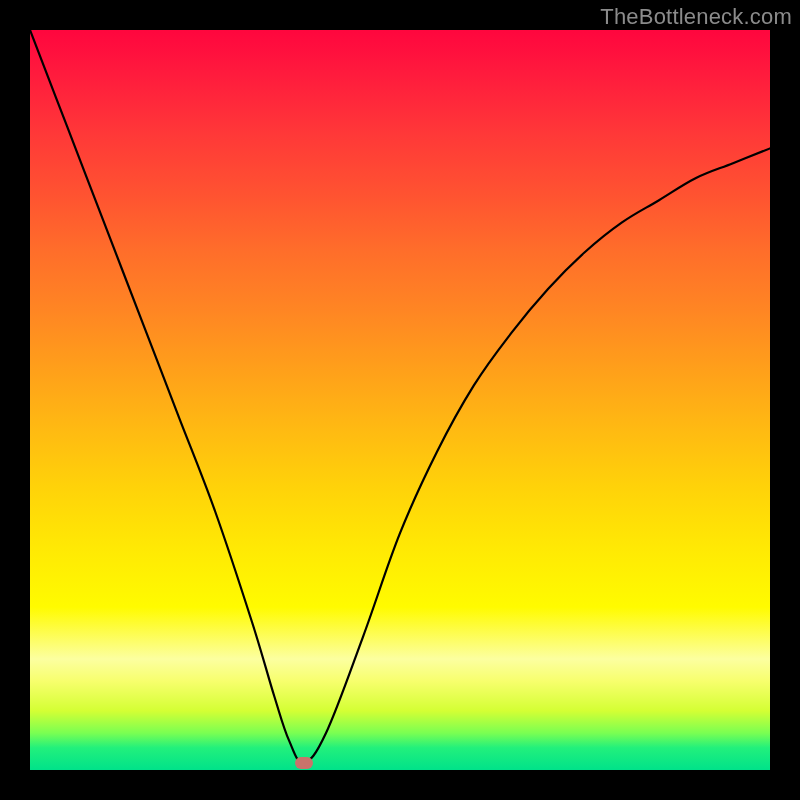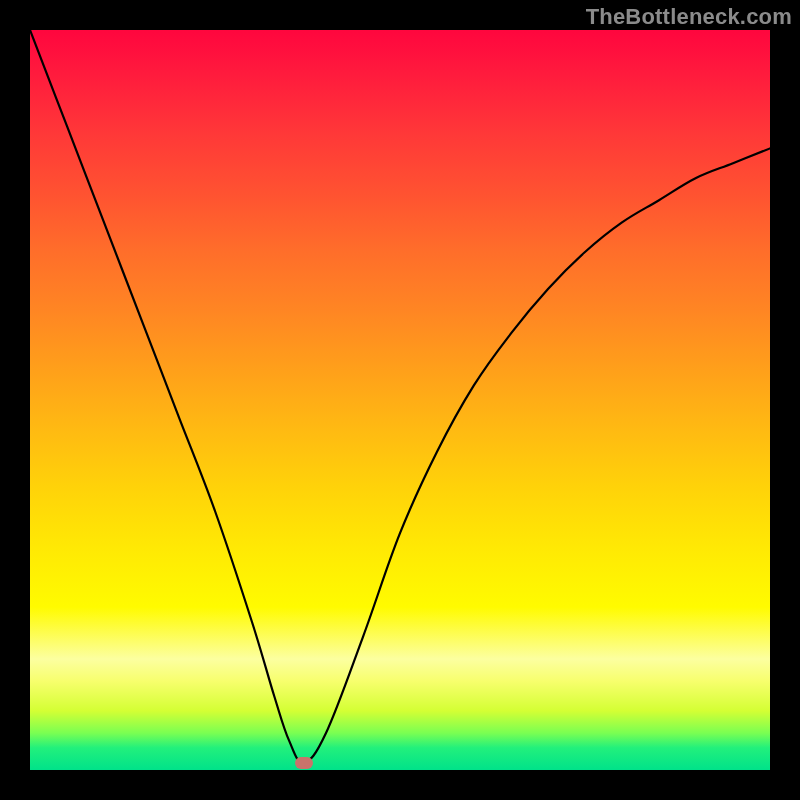--- a/index.html
+++ b/index.html
@@ -59,21 +59,21 @@
     border-radius: 6px / 6px;
     background: #c9736b;
     transform: translate(-50%, -50%);
   }
   .watermark {
     position: absolute;
     top: 4px;
     right: 8px;
     color: #8b8b8b;
     font-size: 22px;
-    font-weight: 700;
+    font-weight: 400;
     letter-spacing: 0.2px;
     user-select: none;
   }
 </style>
 </head>
 <body>
 <div class="stage">
 
   <div class="watermark">TheBottleneck.com</div>
 

